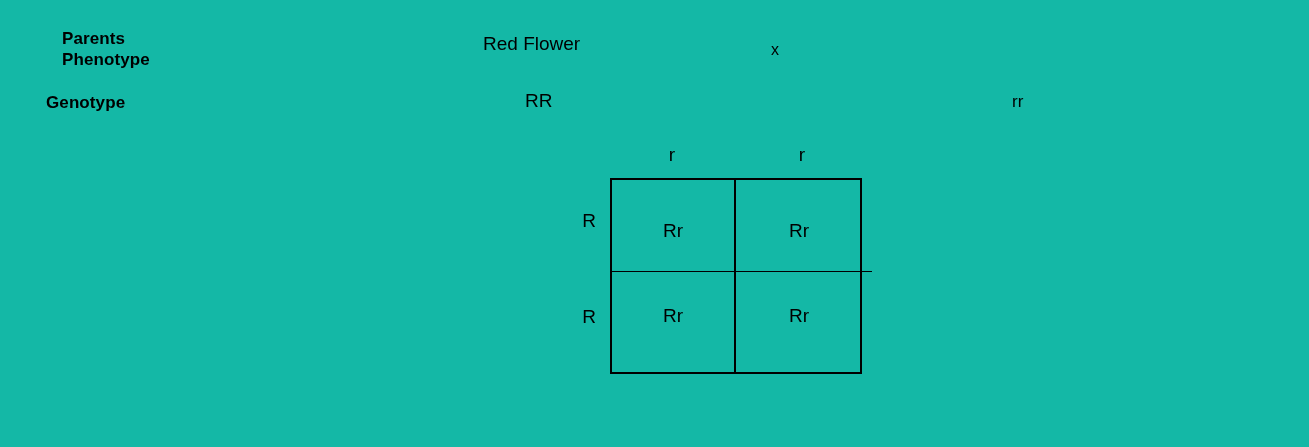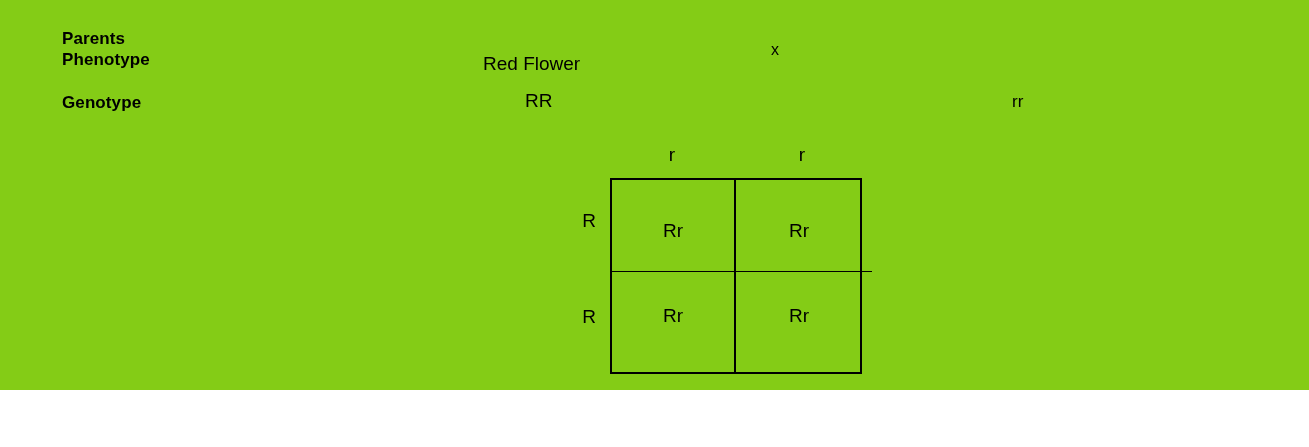--- a/index.html
+++ b/index.html
@@ -7,49 +7,49 @@
     padding: 0;
     background: #ffffff;
   }
   body {
     font-family: "Liberation Sans", sans-serif;
     color: #000000;
   }
   #canvas {
     position: relative;
     width: 1309px;
-    height: 390px;
-    background: #84cc16;
+    height: 447px;
+    background: #14b8a6;
     overflow: hidden;
   }
   .abs { position: absolute; }
 
   
   .row-label {
     font-weight: bold;
     font-size: 17px;
     line-height: 21px;
     letter-spacing: 0.1px;
     white-space: pre;
   }
   #parents-phenotype-label { left: 62px; top: 28px; }
-  #genotype-label { left: 62px; top: 92px; }
+  #genotype-label { left: 46px; top: 92px; }
 
   
   .parent-text {
     font-size: 19px;
     line-height: 22px;
     white-space: nowrap;
   }
   .genotype-text {
     font-size: 19px;
     line-height: 22px;
     white-space: nowrap;
   }
-  #parent-left-phenotype  { left: 483px;  top: 33px; margin-top: 20px; }
+  #parent-left-phenotype  { left: 483px;  top: 33px; }
   #cross-symbol           { left: 771px;  top: 39px; font-size: 16px; }
   #parent-right-phenotype { left: 954px;  top: 33px; }
   #parent-left-genotype   { left: 525px;  top: 90px; }
   #parent-right-genotype  { left: 1012px; top: 91px; font-size: 17px; }
 
   
   #punnett-square {
     left: 610px;
     top: 178px;
     width: 252px;

